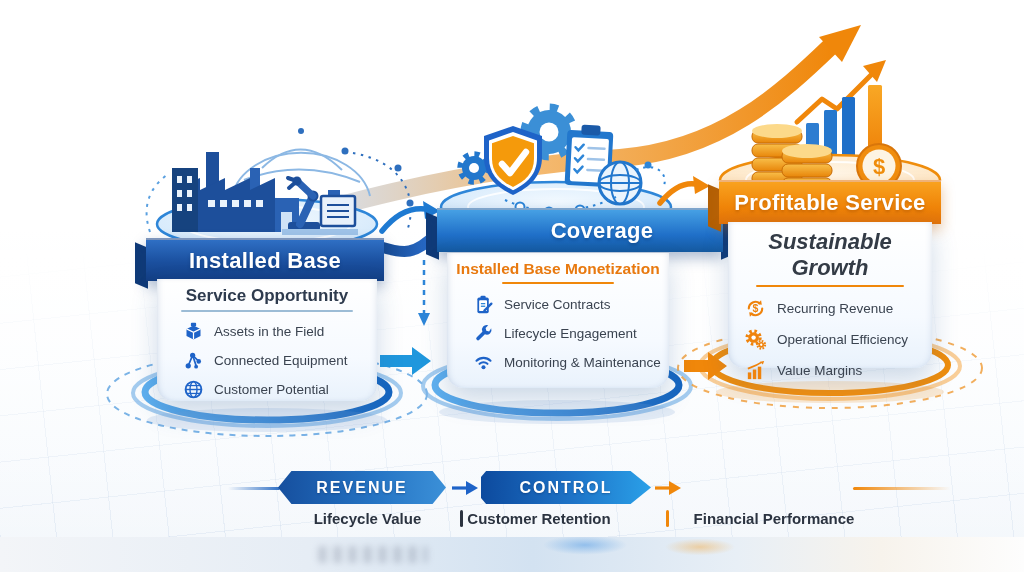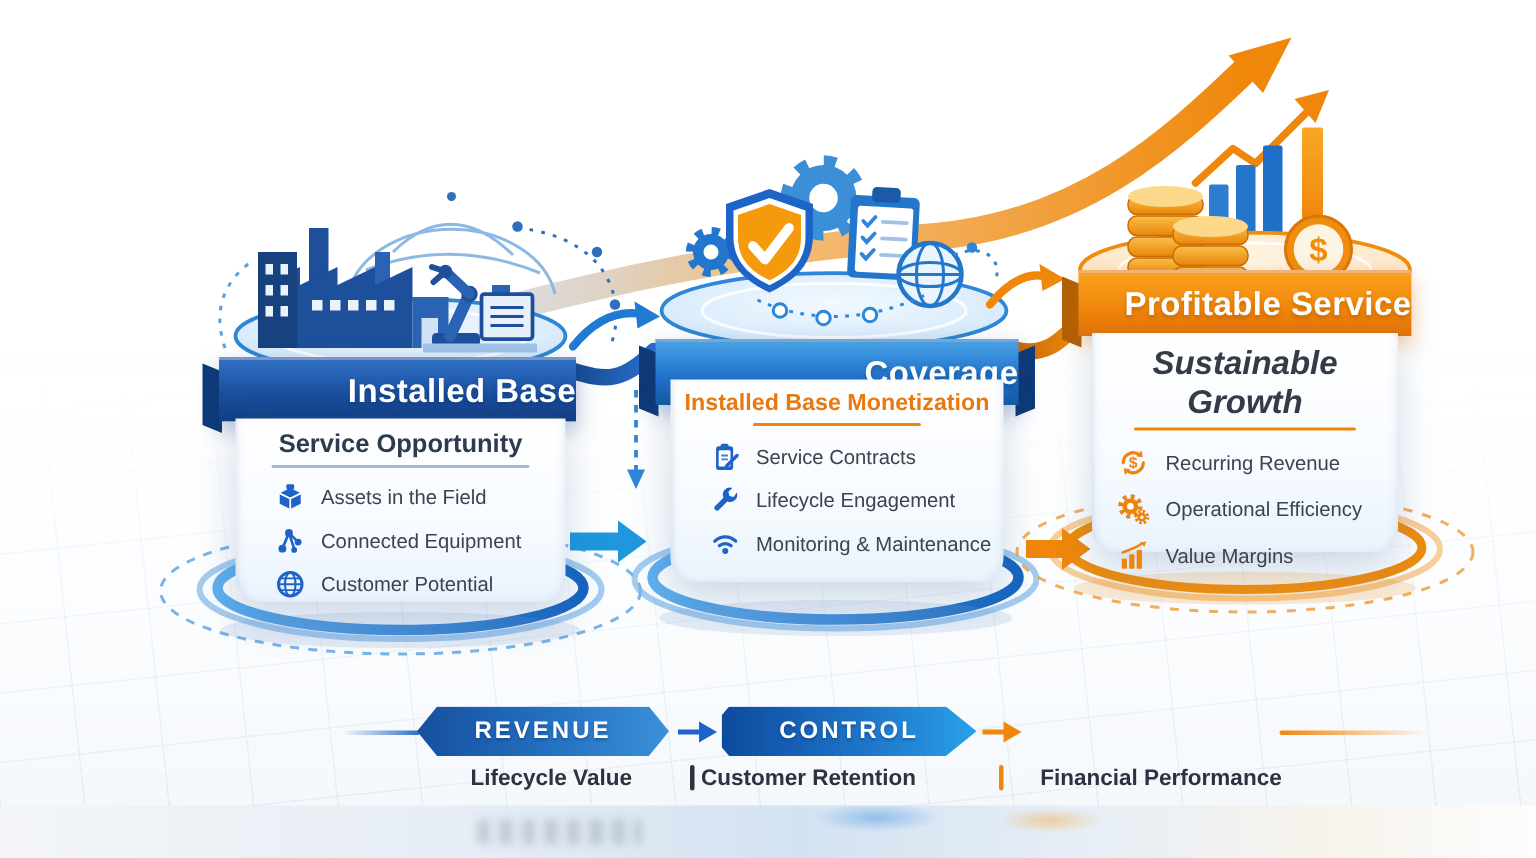--- a/index.html
+++ b/index.html
@@ -15,21 +15,21 @@
       repeating-linear-gradient(84deg, rgba(165,190,220,.22) 0 1px, transparent 1px 56px),
       repeating-linear-gradient(-6deg, rgba(165,190,220,.20) 0 1px, transparent 1px 46px);
   }
   .floor::after{content:"";position:absolute;inset:0;
     background:linear-gradient(180deg,#ffffff 0%,rgba(255,255,255,.55) 40%,rgba(255,255,255,.1) 100%);}
   svg.decor{position:absolute;left:0;top:0;z-index:1;}
 
   
   .pillar{position:absolute;z-index:2;}
   .banner{
-    position:absolute;display:flex;align-items:center;justify-content:flex-end;
+    position:absolute;display:flex;align-items:center;justify-content:center;
     color:#fff;font-weight:bold;font-size:22px;letter-spacing:.3px;
     text-shadow:0 2px 3px rgba(10,40,90,.35);
     border-top:2px solid rgba(255,255,255,.45);
     box-shadow:0 6px 14px rgba(20,60,120,.35);
   }
   .banner.blue1{background:linear-gradient(180deg,#2f6fc4 0%,#1a4f9e 55%,#133e83 100%);}
   .banner.blue2{background:linear-gradient(180deg,#46a0e4 0%,#1f6fc8 60%,#14599f 100%);}
   .banner.orange{background:linear-gradient(180deg,#f9a21f 0%,#ef8408 60%,#e1720a 100%);
     text-shadow:0 2px 3px rgba(150,70,0,.4);box-shadow:0 6px 14px rgba(200,110,20,.4);}
   .flap{position:absolute;top:5px;width:13px;height:100%;z-index:-1;}
@@ -351,21 +351,21 @@
           <line x1="3" y1="12" x2="21" y2="12" stroke="#1e63c8" stroke-width="1.6"></line>
           <line x1="4.5" y1="7.5" x2="19.5" y2="7.5" stroke="#1e63c8" stroke-width="1.4"></line>
           <line x1="4.5" y1="16.5" x2="19.5" y2="16.5" stroke="#1e63c8" stroke-width="1.4"></line>
         </svg>
         <span class="lbl">Customer Potential</span>
       </div>
     </div>
   </section>
 
   <section class="pillar">
-    <div class="banner blue2" style="left:437px;top:226px;width:242px;height:42px;position:absolute;">
+    <div class="banner blue2" style="left:437px;top:208px;width:242px;height:42px;position:absolute;padding-left:44px;">
       <span class="flap left darkblue"></span>
       <span class="flap right darkblue"></span>
       <span>Coverage</span>
     </div>
     <div class="panel" style="left:447px;top:253px;width:222px;height:135px;">
       <div class="subtitle orange-text" style="font-size:15.5px;">Installed Base Monetization</div>
       <div class="divider orange-d" style="margin:4px 55px 6px;"></div>
       <div class="row">
         <svg width="21" height="21" viewBox="0 0 24 24">
           <rect x="5" y="4" width="13" height="18" rx="2" fill="#1e63c8"></rect>

